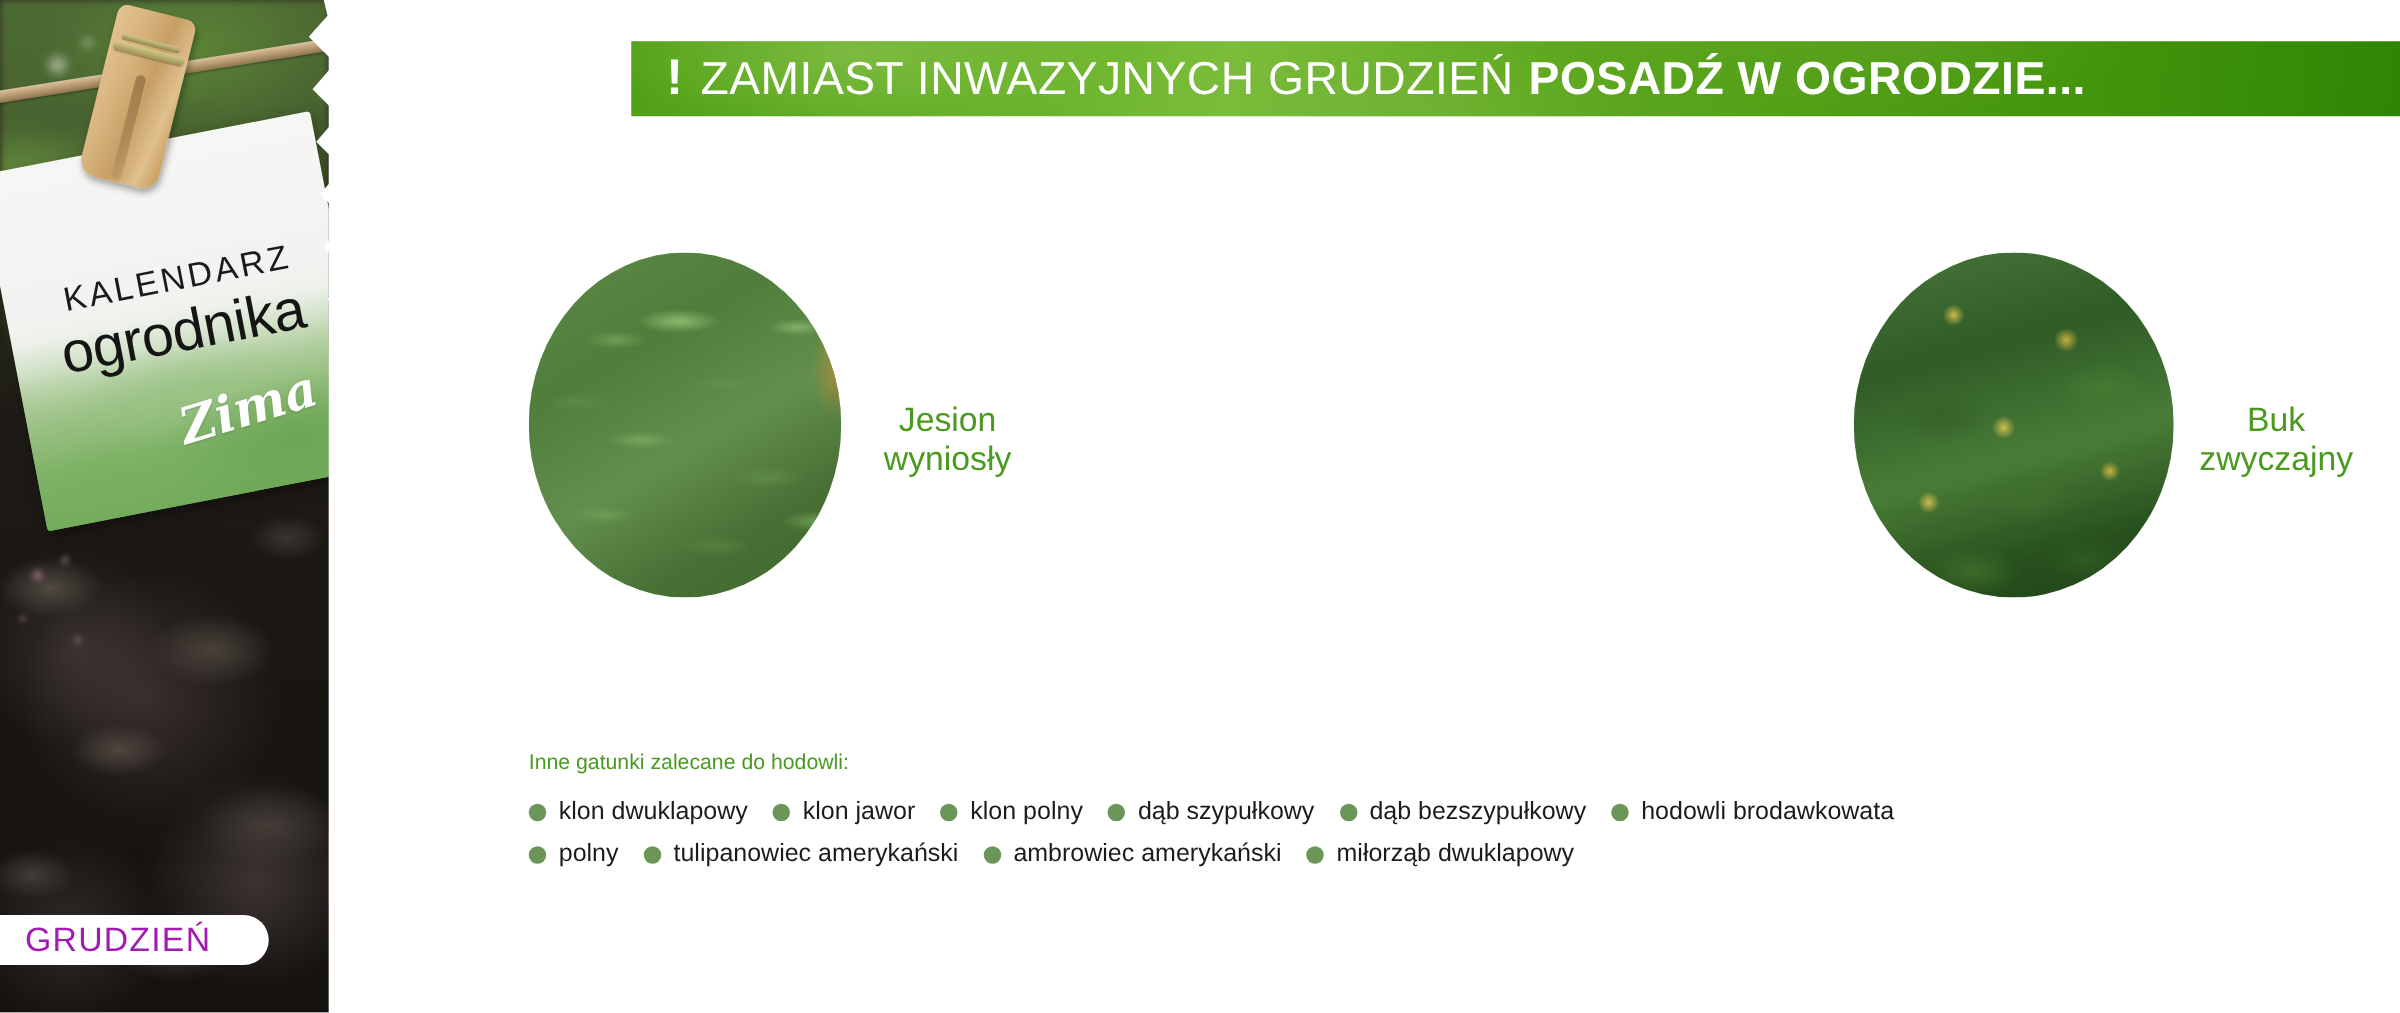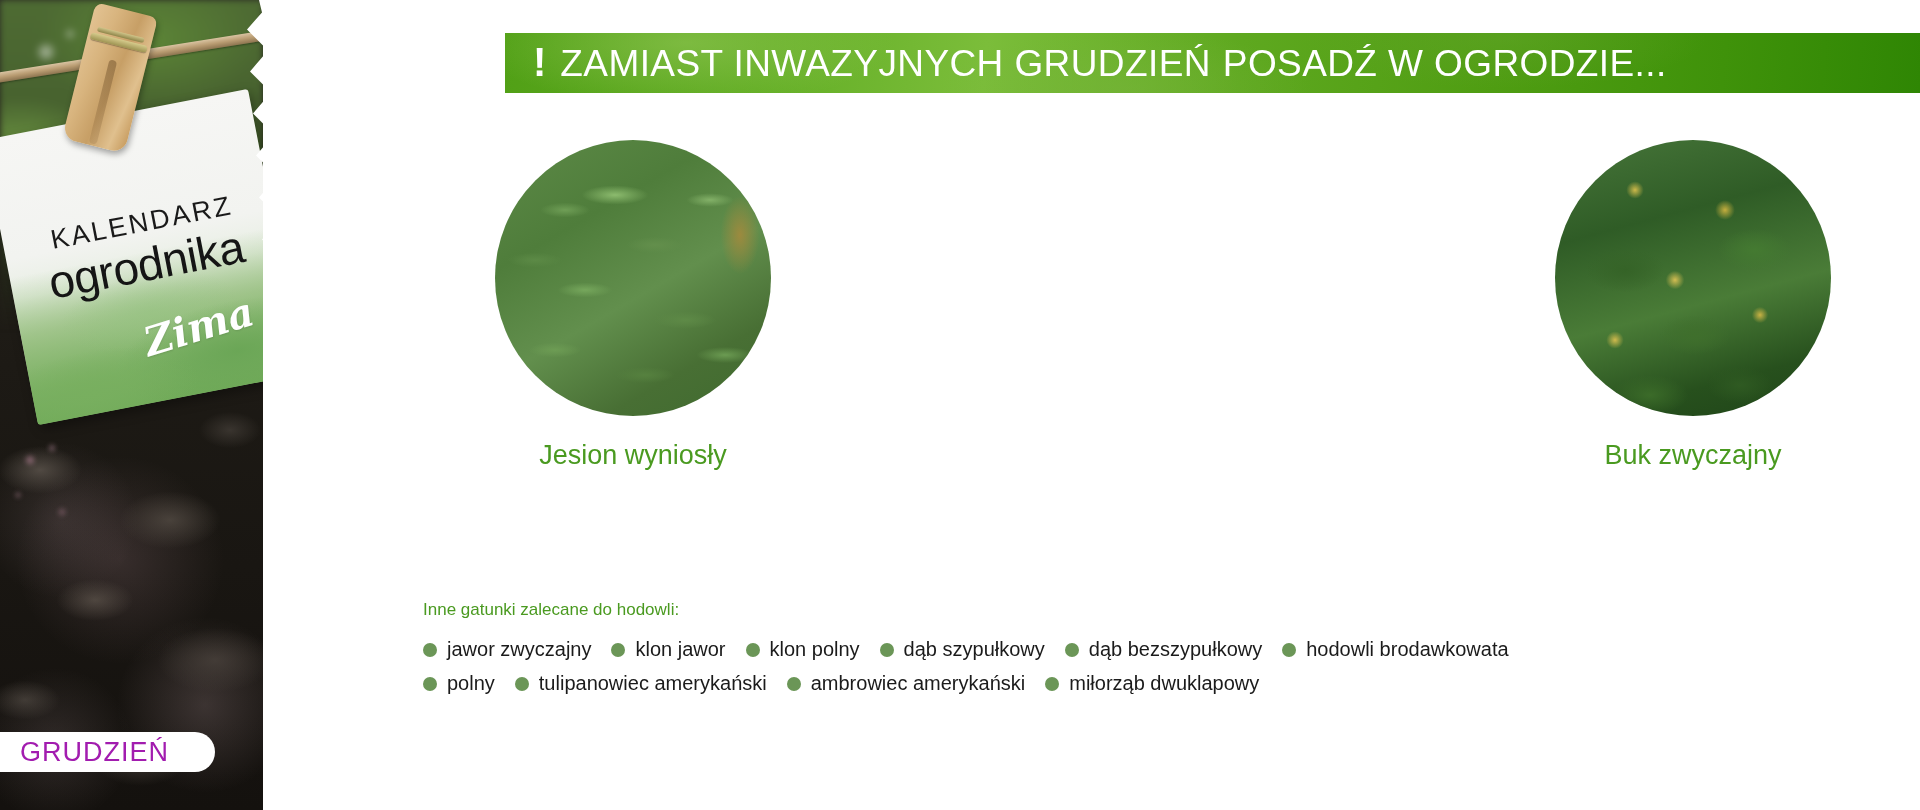--- a/index.html
+++ b/index.html
@@ -175,34 +175,34 @@
     display:flex;align-items:baseline;gap:0;padding-left:28px;white-space:nowrap;
   }
   #banner-bang{
     color:#ffffff;font-size:40px;font-weight:bold;line-height:1;
     margin-right:14px;
   }
   #banner-text-reg{
     color:#ffffff;font-size:37px;font-weight:400;letter-spacing:0.4px;
   }
   #banner-text-bold{
-    color:#ffffff;font-size:37px;font-weight:normal;letter-spacing:0.4px;margin-left:12px;
+    color:#ffffff;font-size:37px;font-weight:bold;letter-spacing:0.4px;margin-left:12px;
   }
 
   
   #content{
     position:absolute;left:383px;top:0;width:1537px;height:810px;
   }
 
   #species-row{
     position:absolute;left:40px;top:140px;width:1480px;height:400px;
     display:flex;justify-content:space-between;
   }
   .species{
-    width:420px;display:flex;flex-direction:column;align-items:center;
+    width:420px;display:flex;flex-direction:row;align-items:center;
   }
   .circle{
     width:276px;height:276px;border-radius:50%;overflow:hidden;
     position:relative;
   }
   .circle .leafbase{position:absolute;inset:0;}
 
   
   .leaf-ash{
     background:
@@ -339,21 +339,21 @@
     </div>
 
   </div>
 
   <div id="others">
     <div id="others-title">Inne gatunki zalecane do hodowli:</div>
 
     <div class="bullet-row">
       <div class="bullet-item">
         <span class="dot"></span>
-        <span class="bullet-label">jawor zwyczajny</span>
+        <span class="bullet-label">klon dwuklapowy</span>
       </div>
       <div class="bullet-item">
         <span class="dot"></span>
         <span class="bullet-label">klon jawor</span>
       </div>
       <div class="bullet-item">
         <span class="dot"></span>
         <span class="bullet-label">klon polny</span>
       </div>
       <div class="bullet-item">

